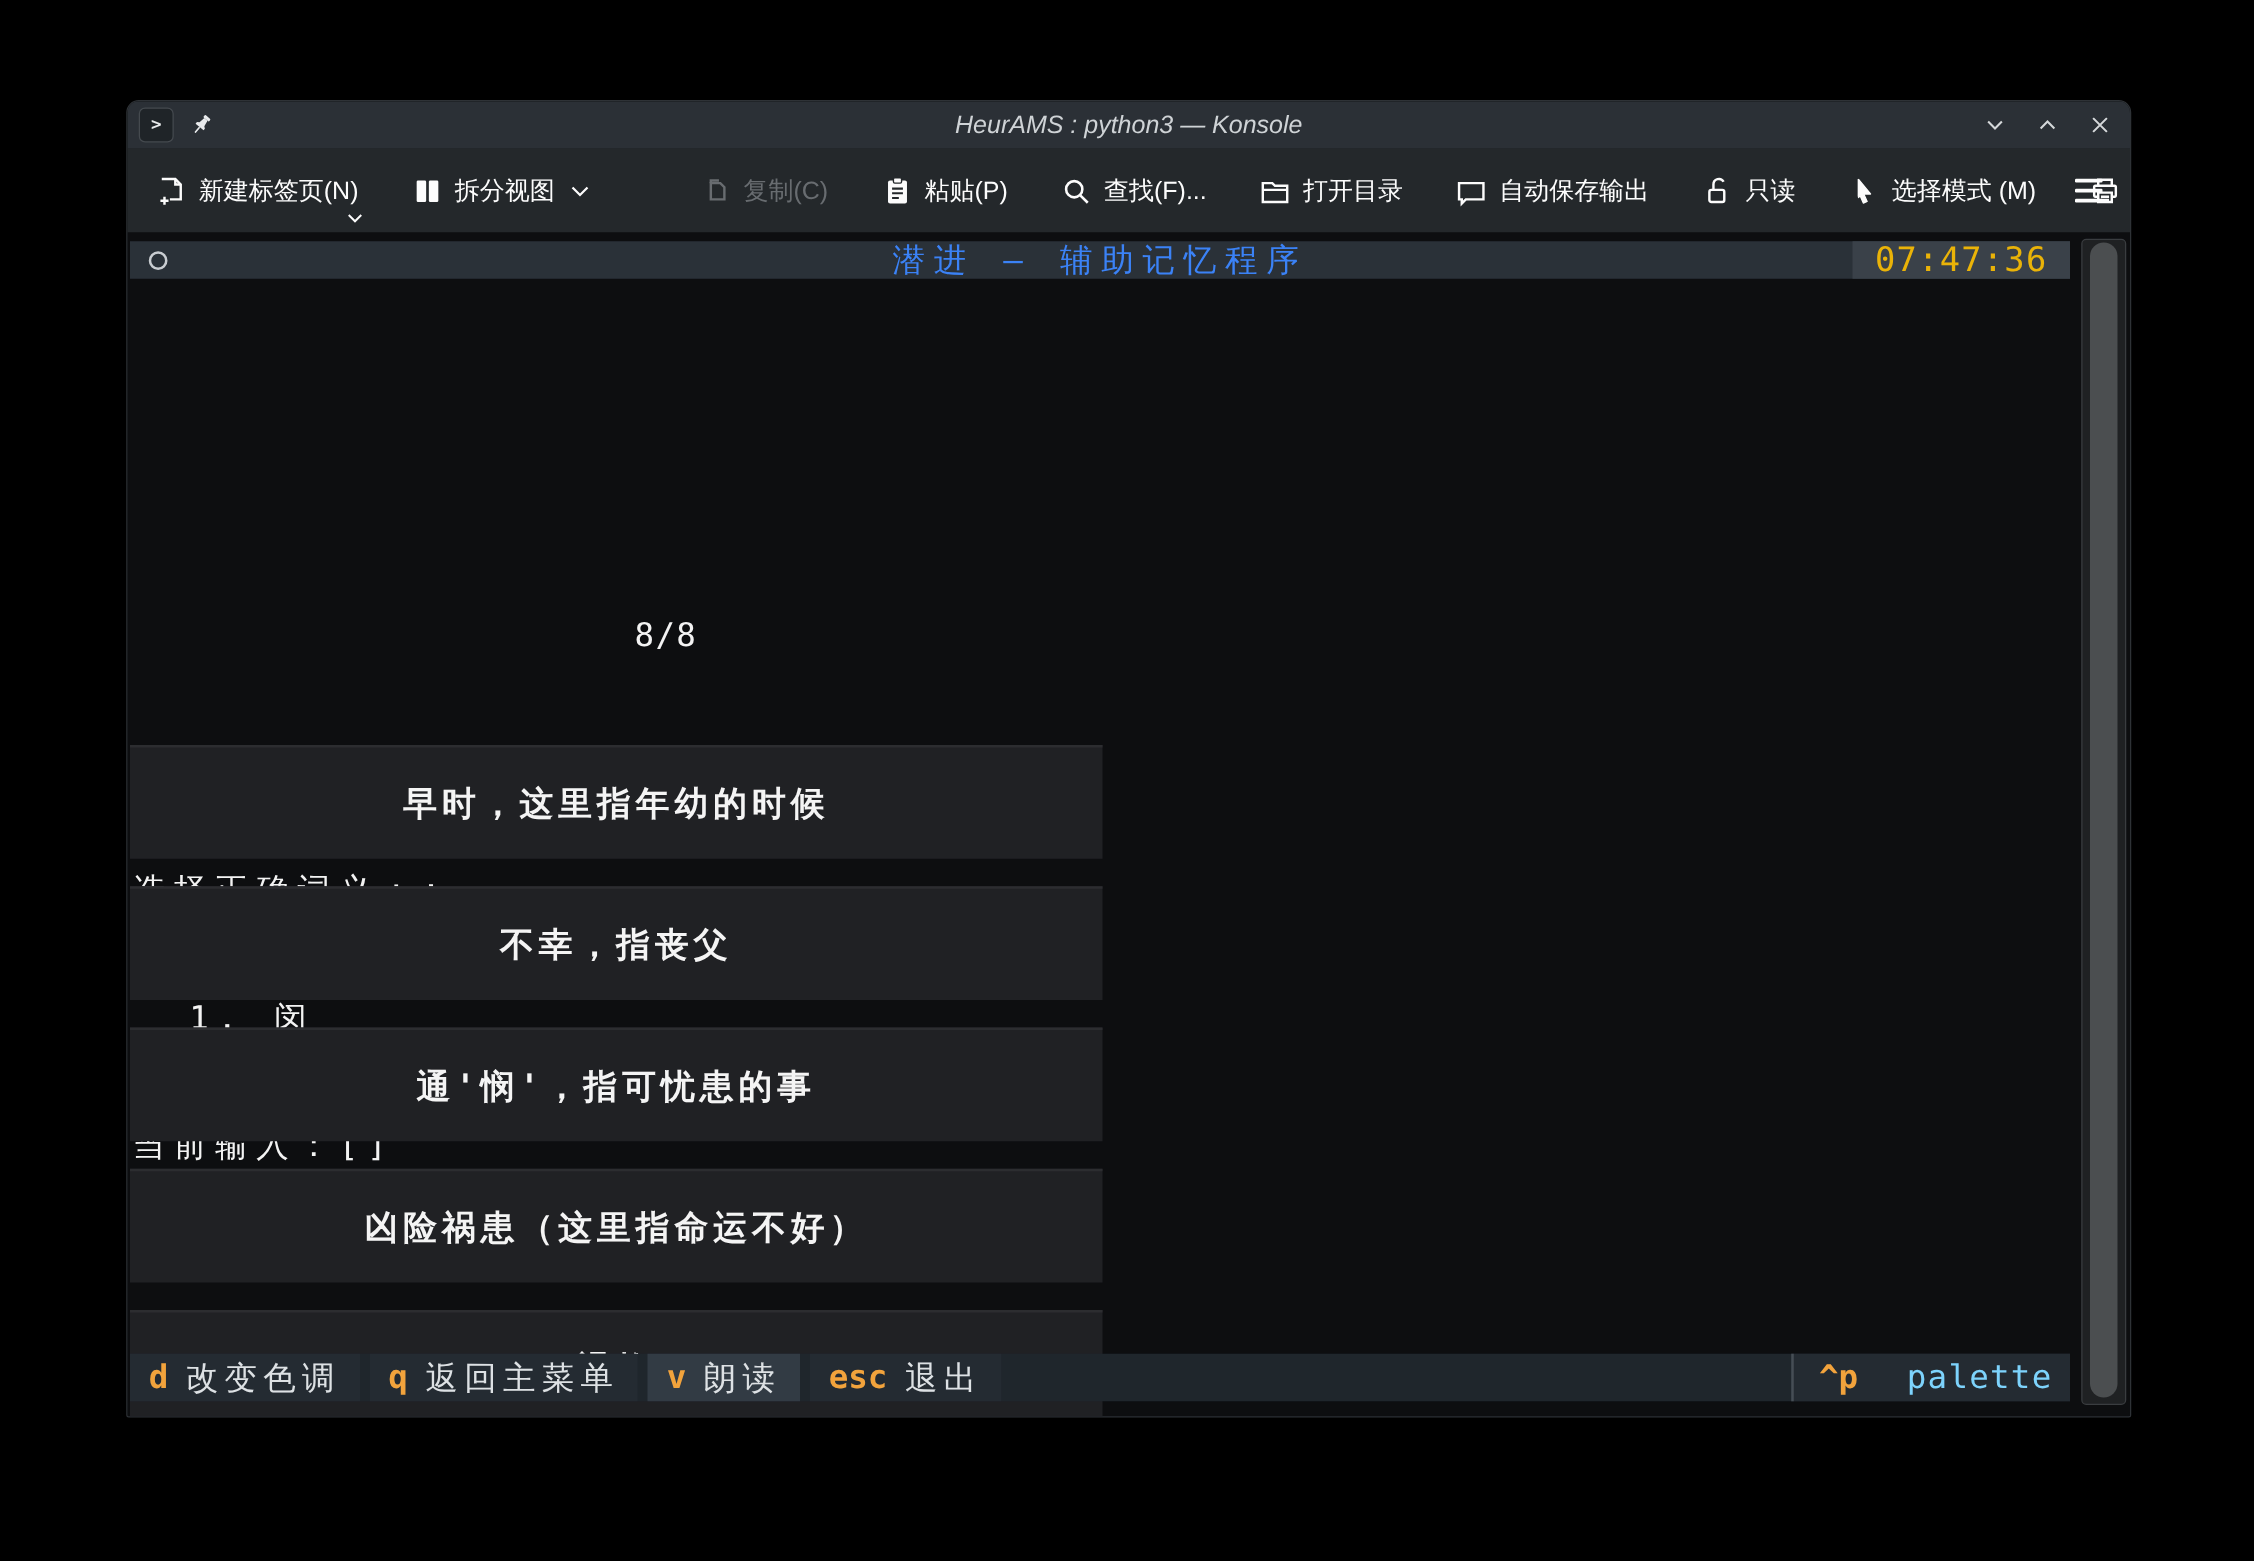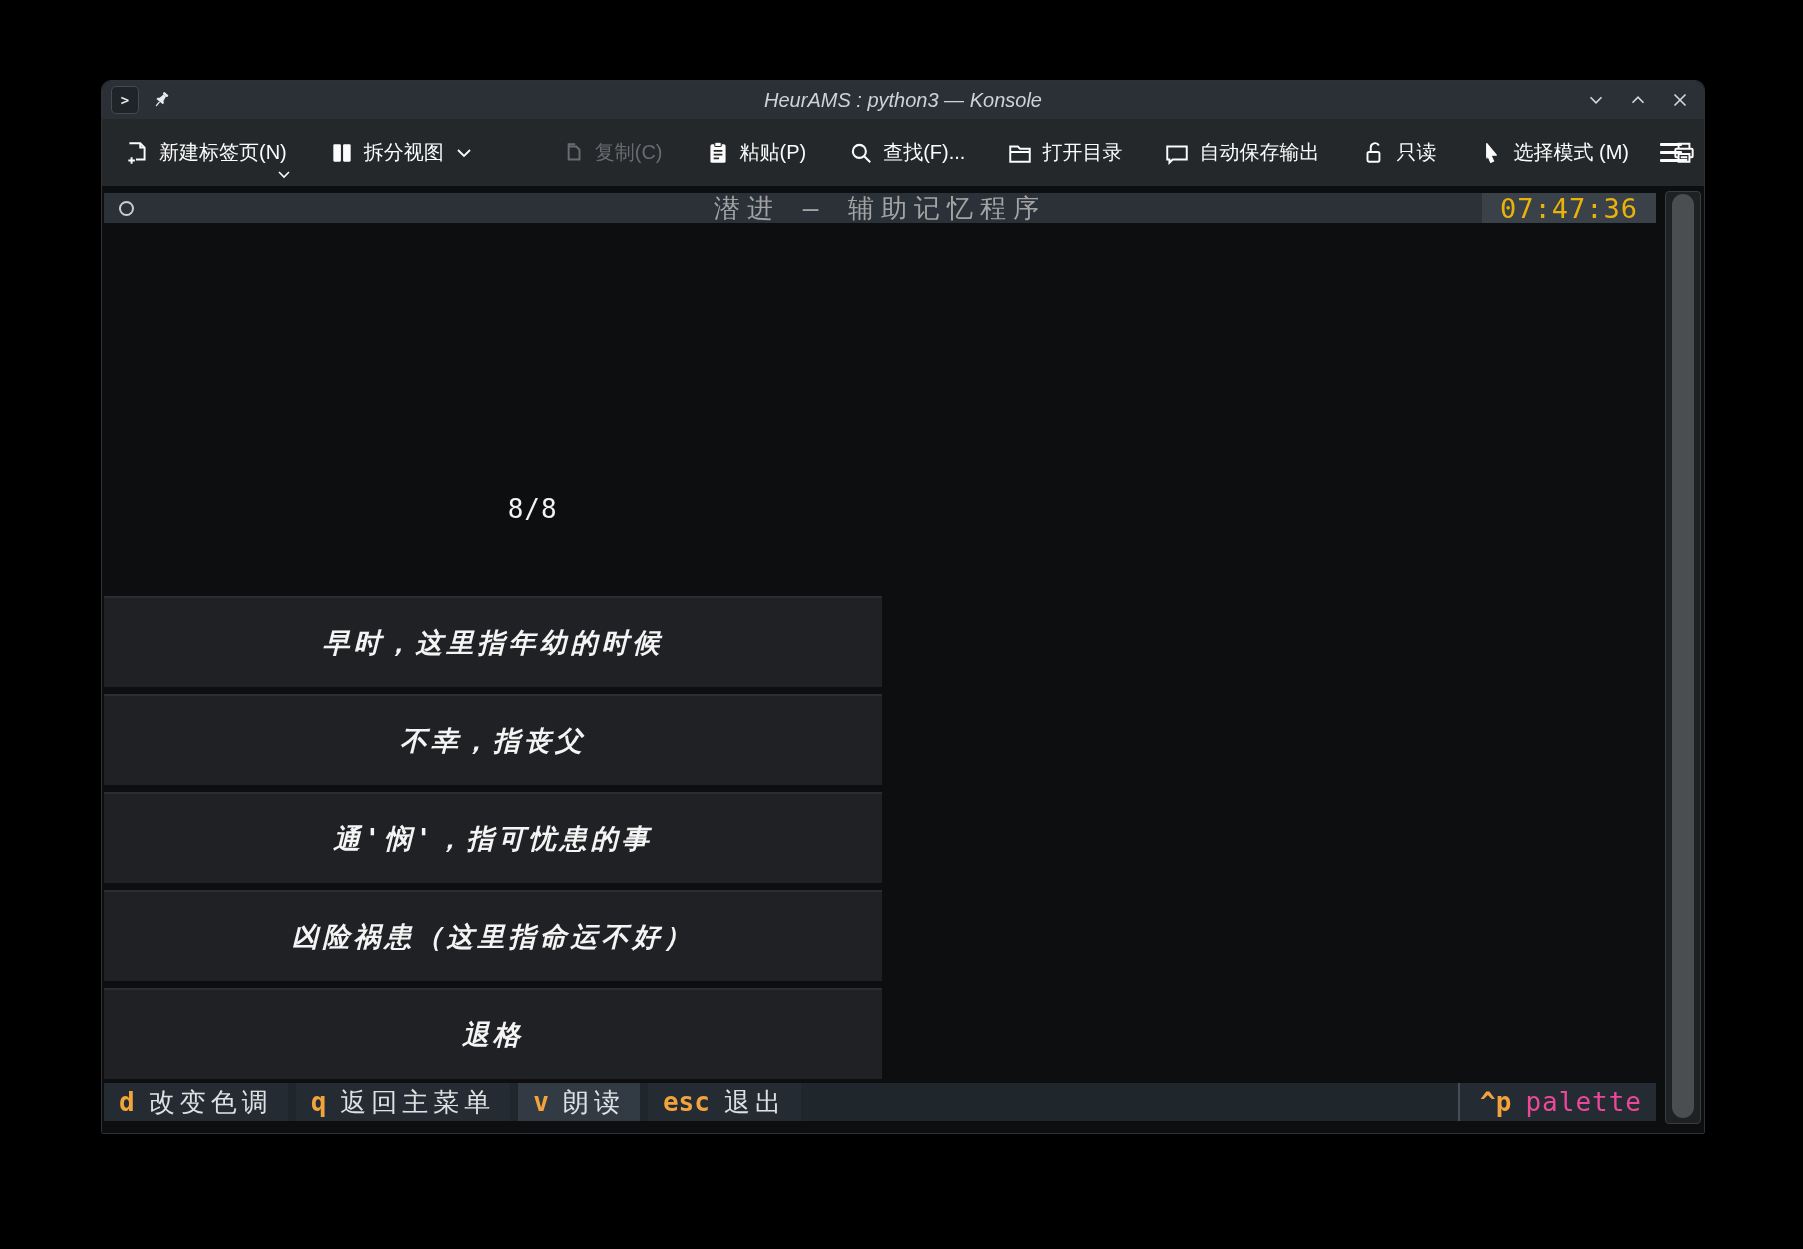--- a/index.html
+++ b/index.html
@@ -38,44 +38,44 @@
   .hamburger span{display:block;width:22px;height:3px;background:#fcfcfc;border-radius:1px;}
 
   
   .terminal{position:absolute;left:0;top:105px;right:0;bottom:0;background:#0D0E10;
             font-family:"DejaVu Sans Mono",monospace;}
 
   .app-header{position:absolute;left:2px;top:7px;width:1552px;height:30px;background:#2A3138;
               display:flex;align-items:center;box-sizing:border-box;}
   .hdr-indicator{width:15px;height:15px;border:2px solid #c9cdd1;border-radius:50%;
                  margin-left:15px;box-sizing:border-box;}
-  .hdr-title{position:absolute;left:0;right:0;text-align:center;color:#a3a3a3;font-size:26px;
+  .hdr-title{position:absolute;left:0;right:0;text-align:center;color:#3b82f6;font-size:26px;
              letter-spacing:7px;pointer-events:none;}
   .hdr-time{position:absolute;right:0;top:0;bottom:0;background:#3A4149;display:flex;
             align-items:center;padding:0 18px;color:#eab308;font-size:27px;letter-spacing:1px;margin-left:23px;}
 
   .term-lines{position:absolute;left:4px;top:238px;color:#f3f3f3;font-size:26px;line-height:34px;
               letter-spacing:7px;white-space:pre;}
   .term-line:first-child{letter-spacing:1px;text-align:right;}
 
-  .options{position:absolute;left:2px;top:410px;width:778px;display:flex;flex-direction:column;gap:7px;font-style:italic;}
+  .options{position:absolute;left:2px;top:410px;width:778px;display:flex;flex-direction:column;gap:22px;}
   .option-btn{height:91px;background:#202124;border-top:2px solid #2c2d30;box-sizing:border-box;
               display:flex;align-items:center;justify-content:center;color:#f4f4f4;
               font-size:27px;font-weight:bold;letter-spacing:4px;cursor:pointer;}
 
   .app-footer{position:absolute;left:2px;top:897px;width:1552px;height:38px;background:#1F262C;
               display:flex;align-items:center;}
   .hint-seg{height:100%;display:flex;align-items:center;background:#242B32;padding:0 15px;
             margin-right:8px;font-size:26px;}
   .hint-seg.hl{background:#323B44;}
   .hint-key{color:#F2A33C;font-weight:bold;margin-right:14px;}
   .hint-label{color:#dde1e4;letter-spacing:5px;}
   .palette{position:absolute;right:0;top:0;bottom:0;border-left:2px solid #464e55;
            display:flex;align-items:center;padding:0 14px 0 20px;font-size:26px;background:#242B32;}
-  .palette .hint-label{letter-spacing:1px;color:#ec4899;}
+  .palette .hint-label{letter-spacing:1px;color:#7dd3fc;margin-left:25px;}
 
   .scrollbar{position:absolute;right:3px;top:5px;bottom:9px;width:36px;background:#1f2123;
              border:1px solid #3a3d40;border-radius:4px;box-sizing:border-box;}
   .scroll-thumb{position:absolute;left:6px;right:6px;top:2px;bottom:5px;background:#4b4e50;
                 border-radius:11px;}
 </style>
 </head>
 <body>
 
 <div class="stage">

